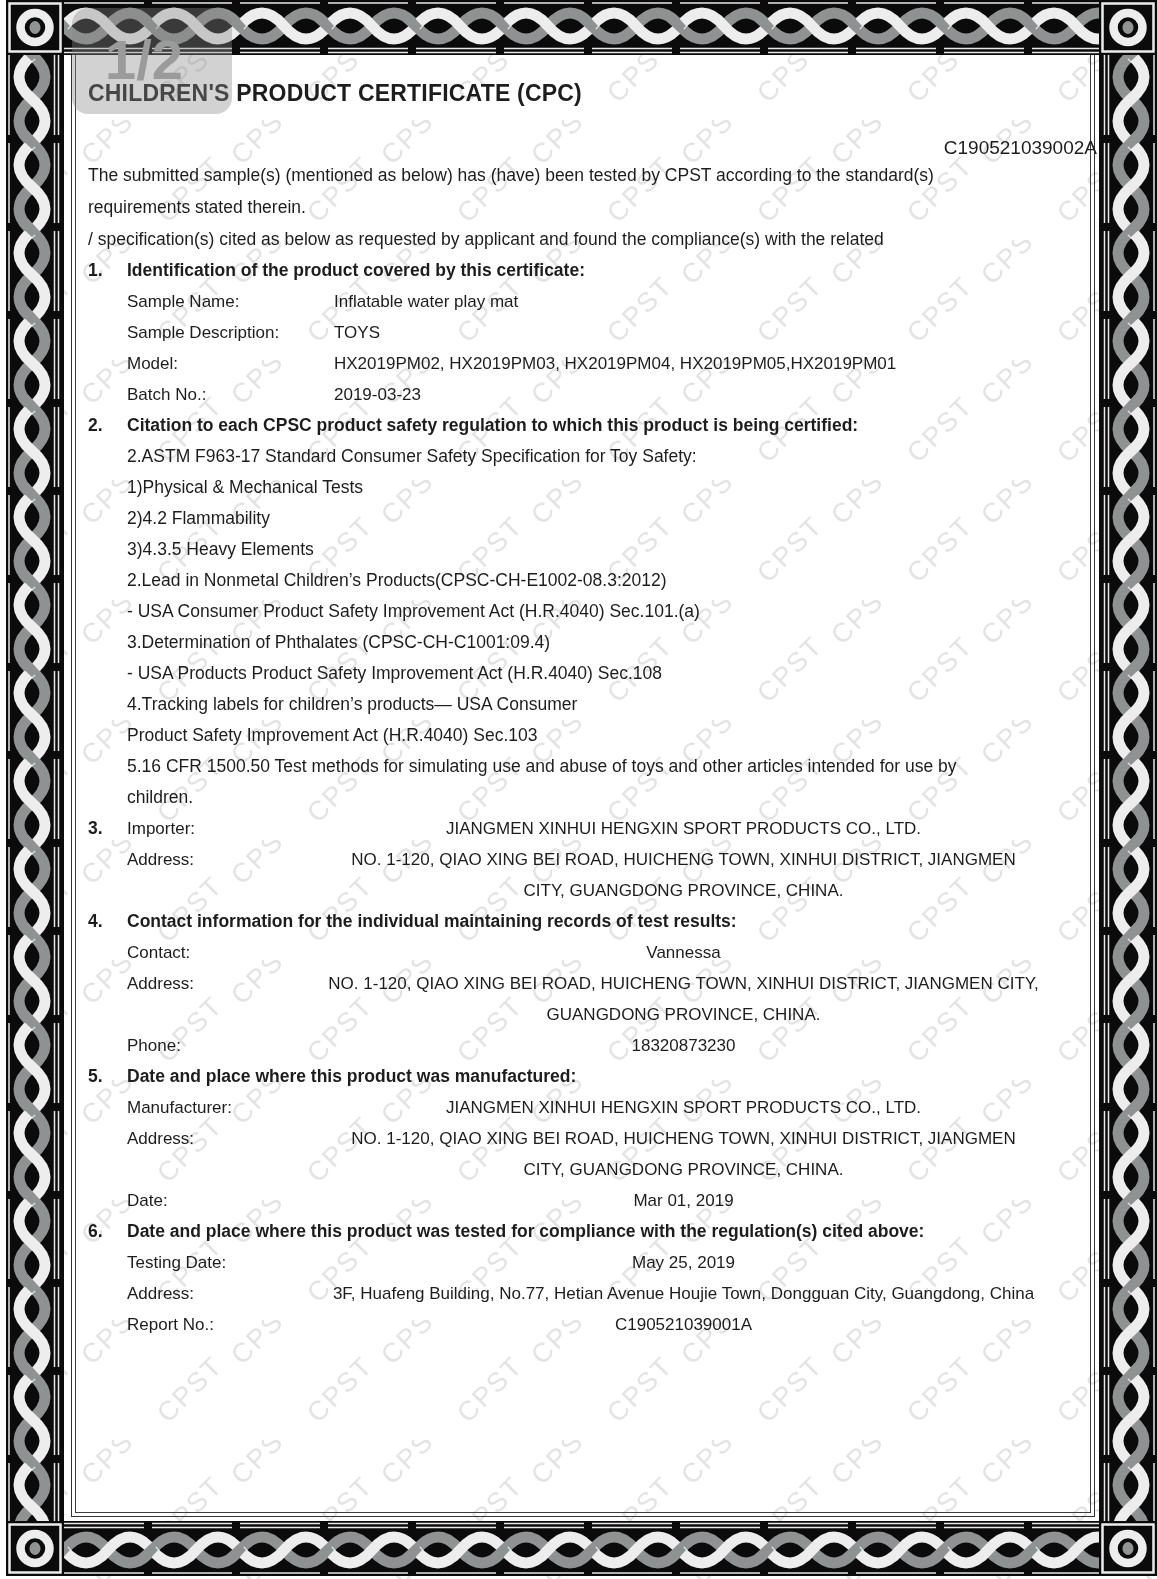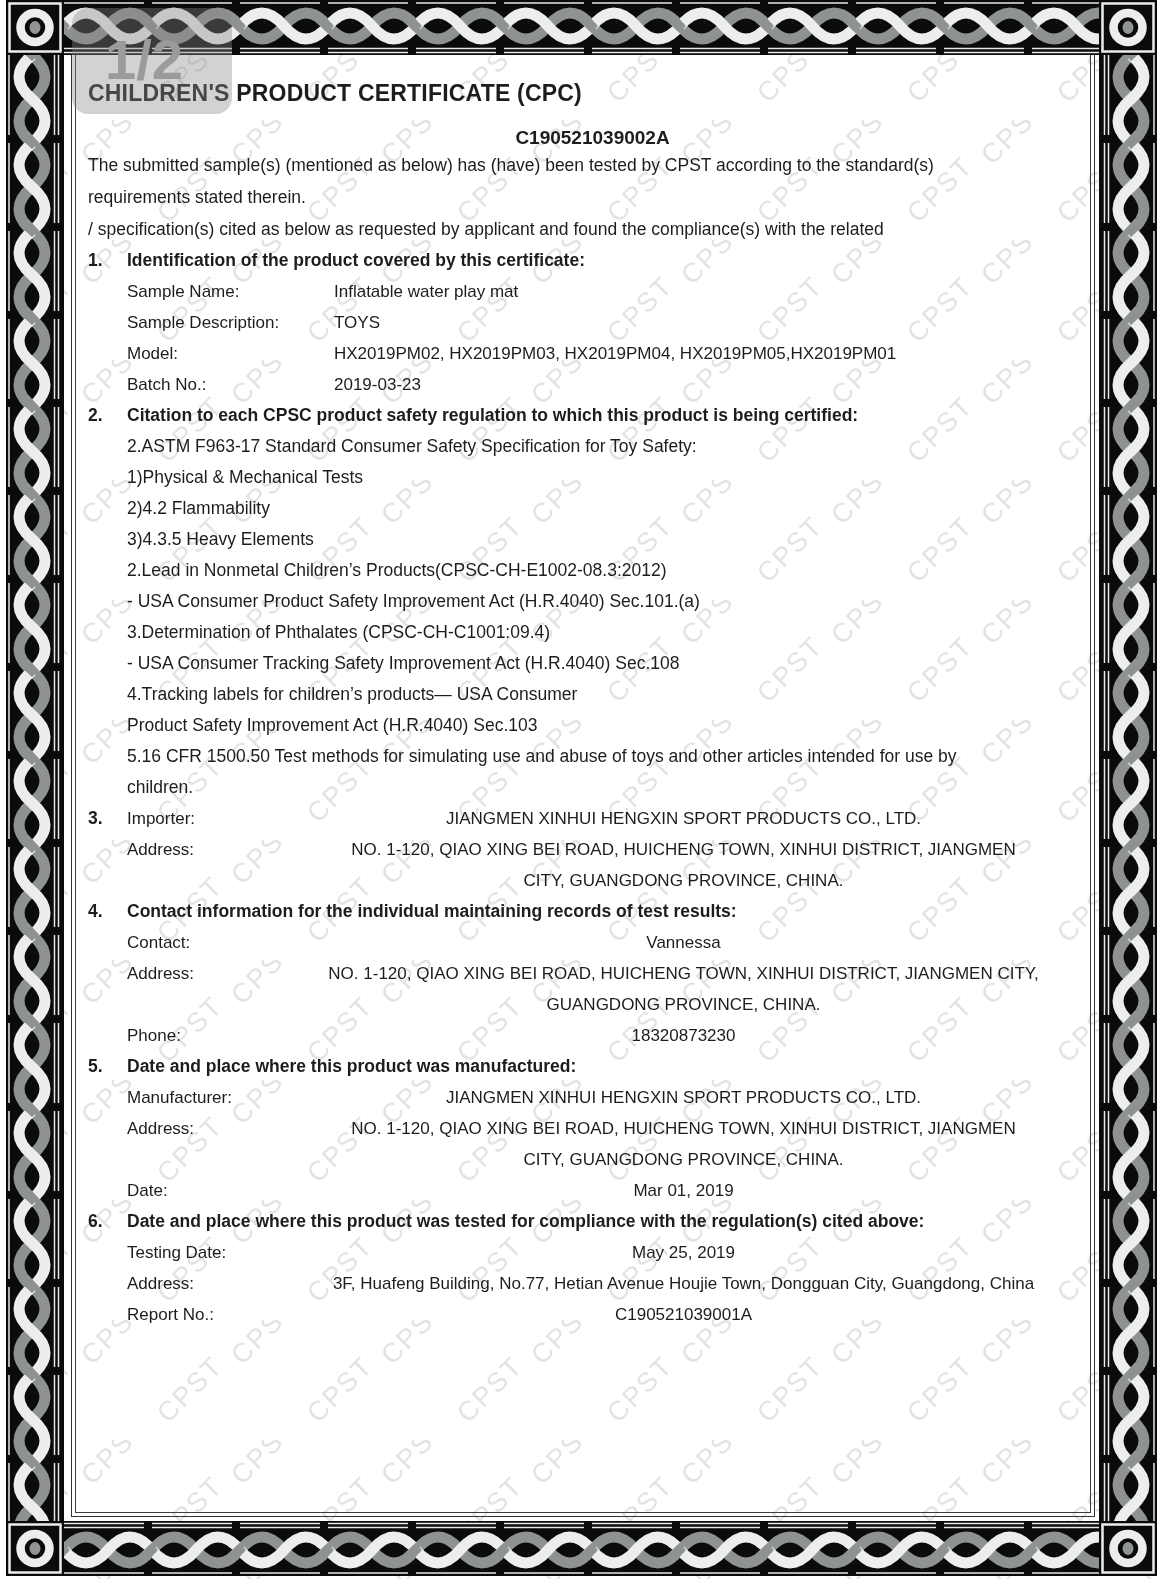--- a/index.html
+++ b/index.html
@@ -18,21 +18,21 @@
   .corner-tl{left:6px;top:0;}
   .corner-tr{left:1099px;top:0;}
   .corner-bl{left:6px;top:1521px;}
   .corner-br{left:1099px;top:1521px;}
   .badge{position:absolute;z-index:6;left:72px;top:8px;width:160px;height:106px;
          border-radius:16px;background:rgba(138,138,138,0.38);font-weight:bold;}
   .badge span{display:block;padding:22px 0 0 33px;font-size:56px;line-height:60px;color:#9b9b9b;}
   .doc{position:absolute;left:0;top:55px;z-index:3;width:1157px;}
   .doc-inner{margin-left:88px;margin-right:60px;}
   .title{font-size:23px;font-weight:bold;text-align:left;margin-top:24px;line-height:28px;letter-spacing:0.2px;}
-  .certno{font-size:19px;font-weight:bold;text-align:center;margin-top:20px;line-height:22px;}
+  .certno{font-size:19px;font-weight:normal;text-align:right;margin-top:30px;line-height:22px;}
   .intro{}
   .iline{font-size:17.5px;line-height:32px;white-space:nowrap;}
   .sec-heading{position:relative;font-weight:bold;font-size:17.5px;line-height:31px;
                padding-left:39px;white-space:nowrap;}
   .sec-num{position:absolute;left:0;top:0;}
   .line{font-size:17.5px;line-height:31px;padding-left:39px;white-space:nowrap;}
   .row{position:relative;font-size:17px;line-height:31px;white-space:nowrap;min-height:31px;}
   .row .lbl{position:absolute;left:39px;top:0;}
   .row.v1{padding-left:246px;}
   .row.v2{padding-left:182px;text-align:center;}
@@ -117,21 +117,21 @@
           <span class="sec-num">2.</span>
           <span>Citation to each CPSC product safety regulation to which this product is being certified:</span>
         </div>
         <div class="line">2.ASTM F963-17 Standard Consumer Safety Specification for Toy Safety:</div>
         <div class="line">1)Physical &amp; Mechanical Tests</div>
         <div class="line">2)4.2 Flammability</div>
         <div class="line">3)4.3.5 Heavy Elements</div>
         <div class="line">2.Lead in Nonmetal Children’s Products(CPSC-CH-E1002-08.3:2012)</div>
         <div class="line">- USA Consumer Product Safety Improvement Act (H.R.4040) Sec.101.(a)</div>
         <div class="line">3.Determination of Phthalates (CPSC-CH-C1001:09.4)</div>
-        <div class="line">- USA Consumer Tracking Safety Improvement Act (H.R.4040) Sec.108</div>
+        <div class="line">- USA Products Product Safety Improvement Act (H.R.4040) Sec.108</div>
         <div class="line">4.Tracking labels for children’s products— USA Consumer</div>
         <div class="line">Product Safety Improvement Act (H.R.4040) Sec.103</div>
         <div class="line">5.16 CFR 1500.50 Test methods for simulating use and abuse of toys and other articles intended for use by</div>
         <div class="line">children.</div>
       </div>
 
       <div>
         <div class="sec-heading">
           <span class="sec-num">3.</span>
         </div>

